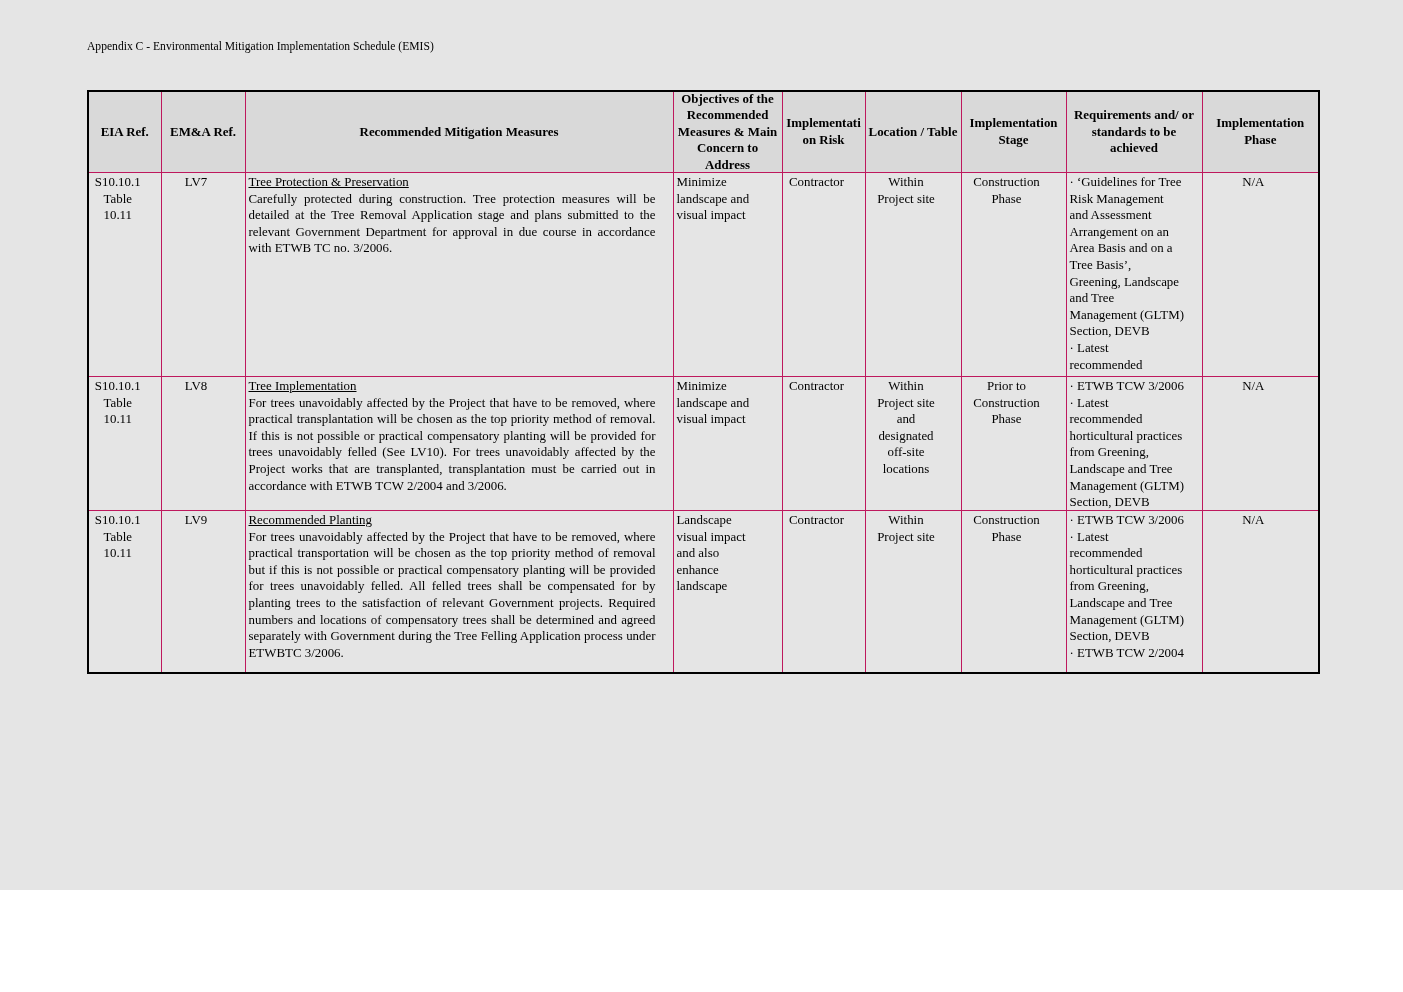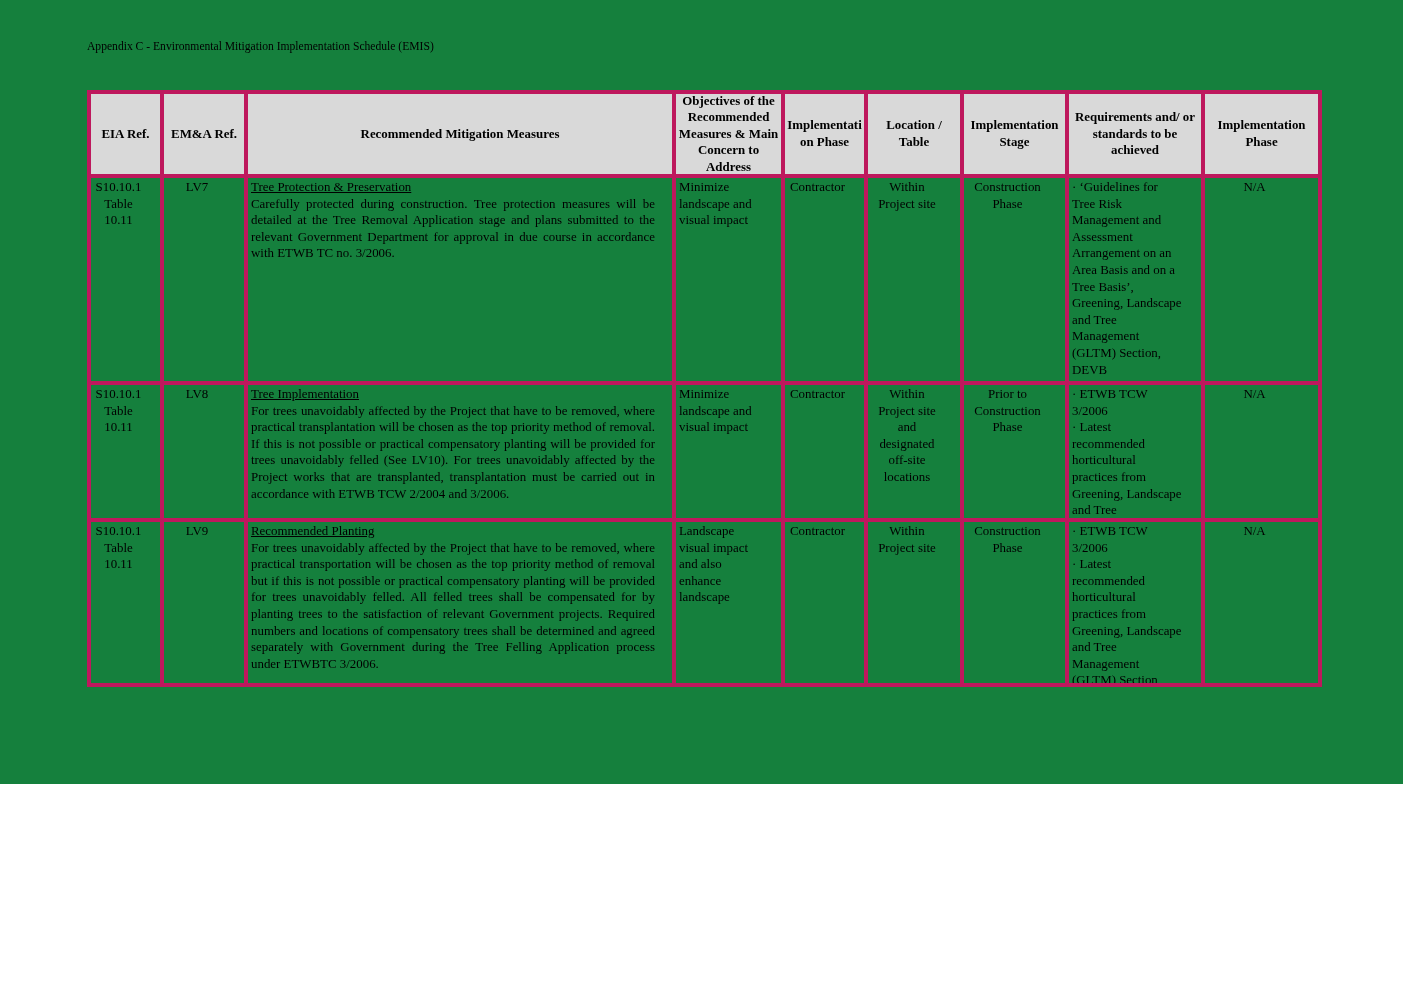--- a/index.html
+++ b/index.html
@@ -4,43 +4,43 @@
 <style>
   * { margin: 0; padding: 0; box-sizing: border-box; }
   html, body { background: #ffffff; }
   body {
     font-family: "Liberation Serif", "DejaVu Serif", serif;
     color: #000;
   }
   .page {
     position: relative;
     width: 1403px;
-    height: 784px;
-    background: #15803d;
+    height: 890px;
+    background: #e5e5e5;
     overflow: hidden;
   }
   .doc-header {
     position: absolute;
     left: 87px;
     top: 40px;
     font-size: 11.6px;
     white-space: nowrap;
   }
   table.emis {
     position: absolute;
     left: 87px;
     top: 90px;
     border-collapse: collapse;
     table-layout: fixed;
     width: 1231px;
     font-size: 12.9px;
     line-height: 16.6px;
   }
   table.emis th, table.emis td {
-    border: 4px solid #be185d;
+    border: 1px solid #be185d;
     vertical-align: top;
     padding: 0;
     overflow: hidden;
   }
   table.emis { border: 2px solid #000; }
   table.emis thead th {
     background: #d9d9d9;
     font-weight: bold;
     text-align: center;
     vertical-align: middle;
@@ -110,21 +110,21 @@
               <span>Recommended Mitigation Measures</span>
             </div>
           </th>
         <th>
             <div class="hcw">
               <span>Objectives of the Recommended Measures &amp; Main Concern to Address</span>
             </div>
           </th>
         <th>
             <div class="hcw">
-              <span>Implementati on Phase</span>
+              <span>Implementati on Risk</span>
             </div>
           </th>
         <th>
             <div class="hcw">
               <span>Location / Table</span>
             </div>
           </th>
         <th>
             <div class="hcw">
               <span>Implementation Stage</span>

